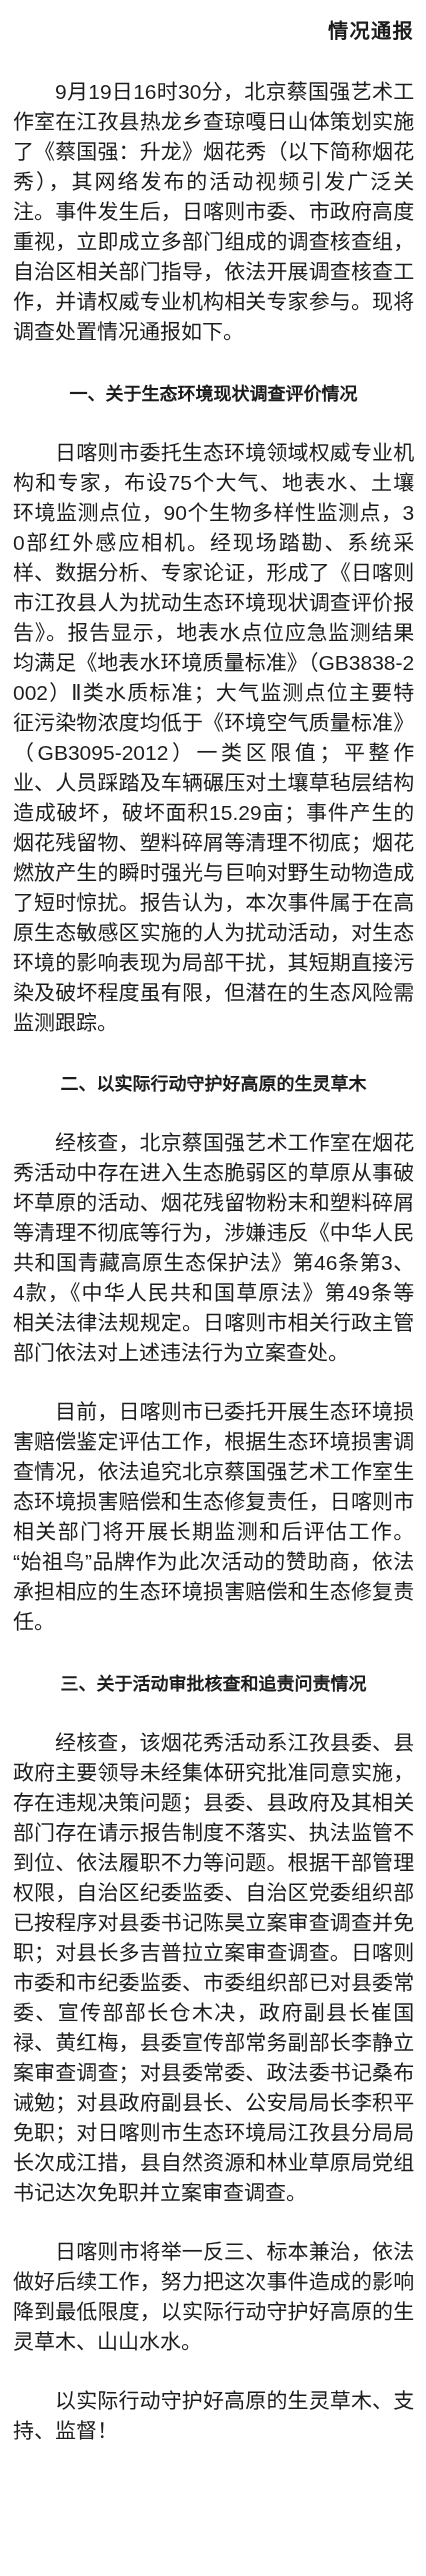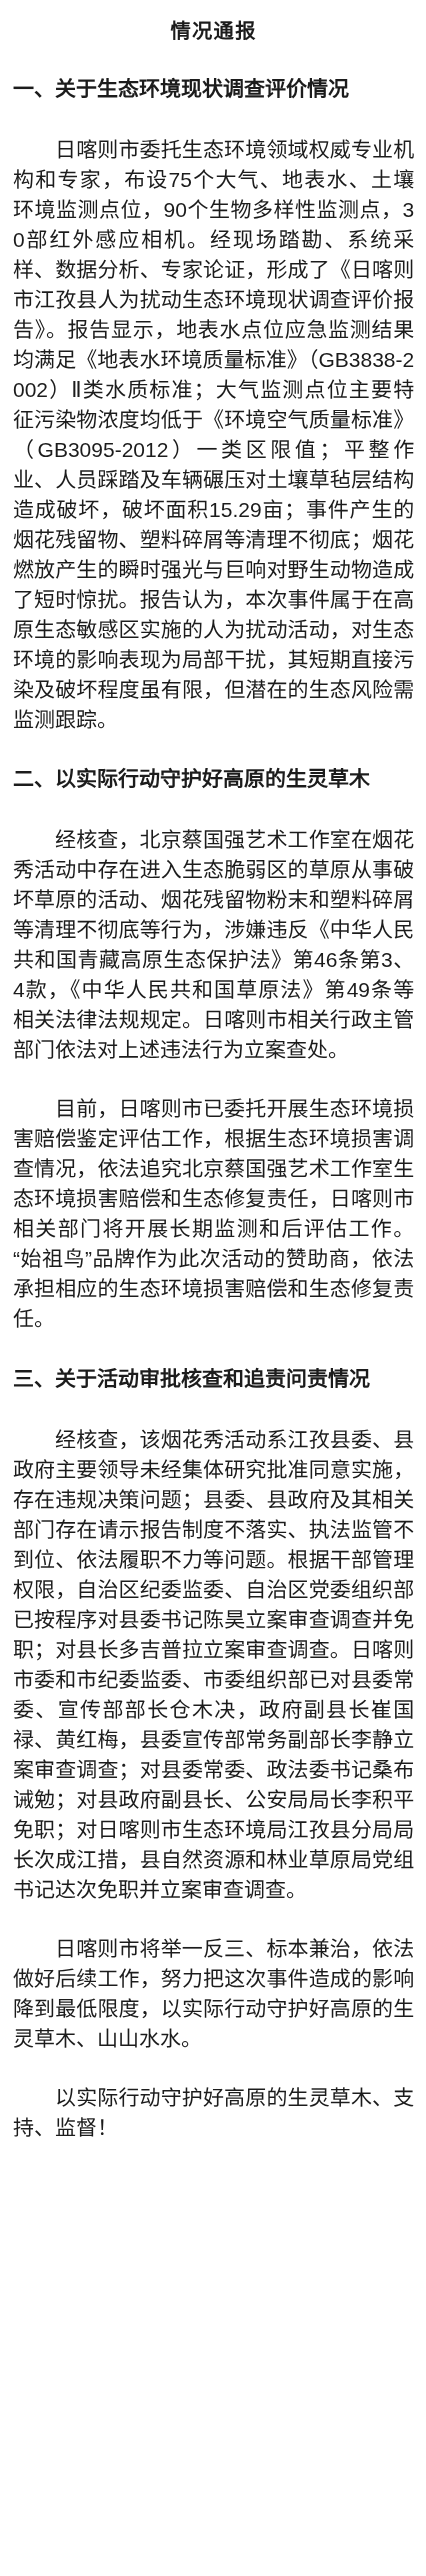--- a/index.html
+++ b/index.html
@@ -14,54 +14,54 @@
   }
   .page {
     width: 426px;
     min-height: 2576px;
     box-sizing: border-box;
     padding: 15.7px 11.8px 52px 13px;
     background: #ffffff;
     overflow: hidden;
   }
   .doc-title {
-    text-align: center;
+    text-align: right;
     font-size: 20.3px;
     font-weight: bold;
     line-height: 26px;
     margin: 2.6px 0 0 0;
     letter-spacing: 1.3px;
   }
   .para {
     font-size: 21px;
     line-height: 30px;
     text-align: justify;
     text-indent: 2em;
     margin: 29px 0 0 0;
     word-break: break-all;
   }
   .intro {
     margin-top: 33px;
   }
   .section-heading {
-    font-size: 21px;
+    font-size: 18px;
     font-weight: bold;
     line-height: 30px;
-    text-align: left;
+    text-align: center;
     margin: 31.5px 0 0 0;
-    font-family: Liberation Mono, monospace;
   }
 </style>
 </head>
 <body>
 
 <div class="page">
 
   <h1 class="doc-title">情况通报</h1>
 
+  <p class="para intro">9月19日16时30分，北京蔡国强艺术工作室在江孜县热龙乡查琼嘎日山体策划实施了《蔡国强：升龙》烟花秀（以下简称烟花秀），其网络发布的活动视频引发广泛关注。事件发生后，日喀则市委、市政府高度重视，立即成立多部门组成的调查核查组，自治区相关部门指导，依法开展调查核查工作，并请权威专业机构相关专家参与。现将调查处置情况通报如下。</p>
 
   <h2 class="section-heading">一、关于生态环境现状调查评价情况</h2>
 
 
   <p class="para">日喀则市委托生态环境领域权威专业机构和专家，布设75个大气、地表水、土壤环境监测点位，90个生物多样性监测点，30部红外感应相机。经现场踏勘、系统采样、数据分析、专家论证，形成了《日喀则市江孜县人为扰动生态环境现状调查评价报告》。报告显示，地表水点位应急监测结果均满足《地表水环境质量标准》（GB3838-2002）Ⅱ类水质标准；大气监测点位主要特征污染物浓度均低于《环境空气质量标准》（GB3095-2012）一类区限值；平整作业、人员踩踏及车辆碾压对土壤草毡层结构造成破坏，破坏面积15.29亩；事件产生的烟花残留物、塑料碎屑等清理不彻底；烟花燃放产生的瞬时强光与巨响对野生动物造成了短时惊扰。报告认为，本次事件属于在高原生态敏感区实施的人为扰动活动，对生态环境的影响表现为局部干扰，其短期直接污染及破坏程度虽有限，但潜在的生态风险需监测跟踪。</p>
 
   <h2 class="section-heading">二、以实际行动守护好高原的生灵草木</h2>
 
   <p class="para">经核查，北京蔡国强艺术工作室在烟花秀活动中存在进入生态脆弱区的草原从事破坏草原的活动、烟花残留物粉末和塑料碎屑等清理不彻底等行为，涉嫌违反《中华人民共和国青藏高原生态保护法》第46条第3、4款，《中华人民共和国草原法》第49条等相关法律法规规定。日喀则市相关行政主管部门依法对上述违法行为立案查处。</p>
 

